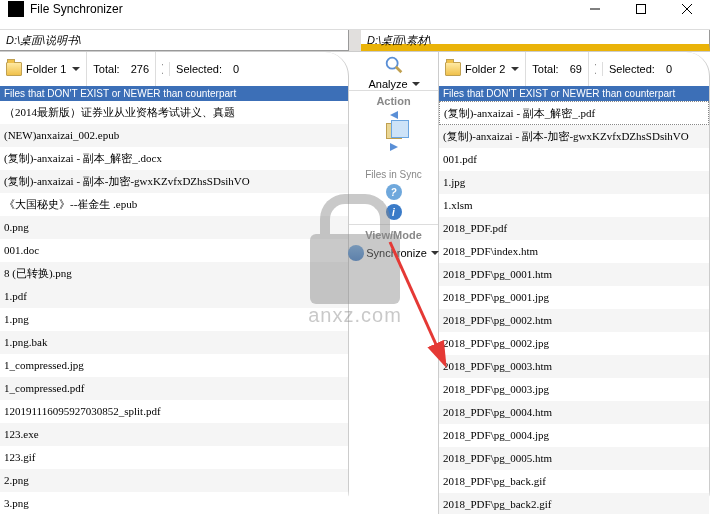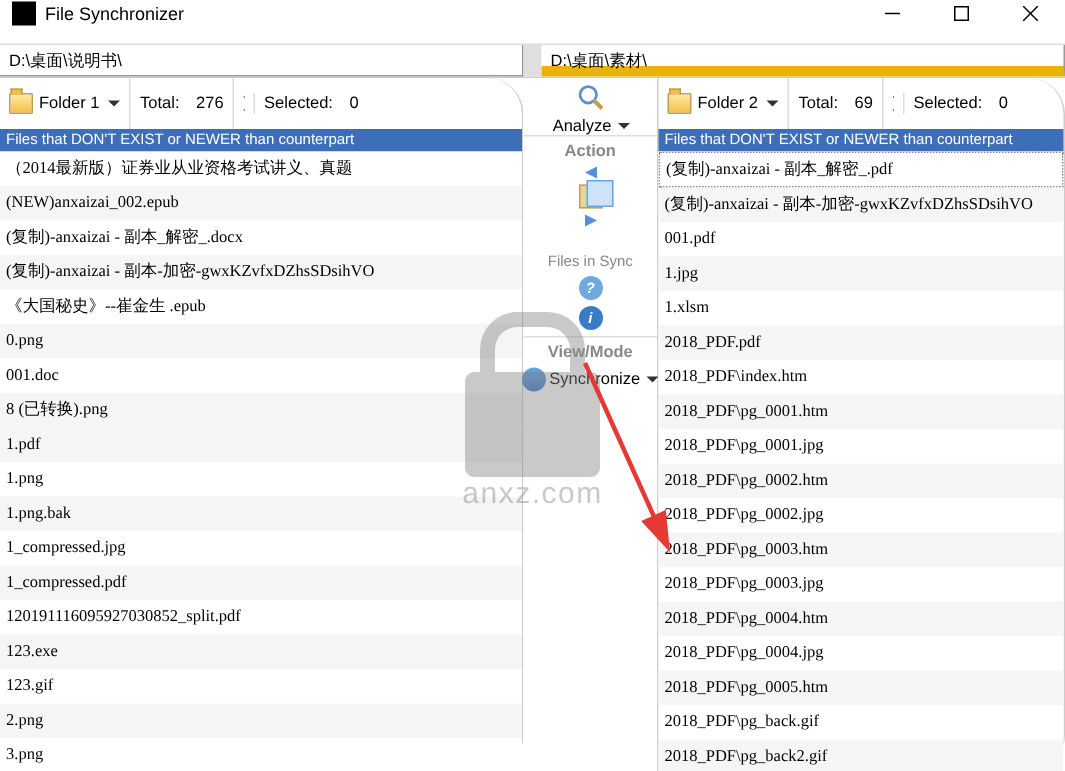--- a/index.html
+++ b/index.html
@@ -6,21 +6,21 @@
   body { width: 710px; height: 514px; background: #fff; overflow: hidden; }
 
   .titlebar { height: 30px; display: flex; align-items: center; justify-content: space-between; padding: 0 0 12px 8px; border-bottom: 1px solid #ddd; }
   .title-left { display: flex; align-items: center; gap: 6px; }
   .title-icon { width: 16px; height: 16px; background: #000; }
   .title-text { font-size: 12px; }
   .winbtns { display: flex; }
   .winbtn { width: 46px; height: 30px; display: flex; align-items: center; justify-content: center; cursor: pointer; }
 
   .pathbar { height: 22px; display: flex; border-bottom: 1px solid #ccc; }
-  .pathcell { font-size: 11px; padding: 3px 6px; border-right: 1px solid #999; background: #fff; white-space: nowrap; }
+  .pathcell { font-size: 11px; padding: 3px 6px; border-right: 1px solid #999; background: #fff; white-space: nowrap; font-style: italic; }
   .pathcell.left { width: 349px; border-bottom:1px solid #999; }
   .pathcell.mid { width: 2px; background: #E1DFDD; border:none; }
   .pathcell.right { flex:1; border-bottom:7px solid #eab308; }
 
   .topbar { height: 34px; display: flex; align-items: center; font-size: 11px; }
   .seg { padding: 0 6px; border-right: 1px solid #ddd; height:100%; display:flex; align-items:center; gap:4px; }
   .folder-icon { width:16px; height:14px; background: linear-gradient(#FFE9A2,#F0C14B); border:1px solid #C0A050; border-radius:1px; position:relative; }
   .folder-icon::before { content:""; position:absolute; top:-4px; left:0; width:6px; height:3px; background:#F0C14B; border:1px solid #C0A050; border-bottom:none; }
   .xbtn { width:14px; height:14px; display:inline-flex; align-items:center; justify-content:center; }
   .dropdown-ic { border-left:4px solid transparent; border-right:4px solid transparent; border-top:4px solid #333; margin-left:2px; }
@@ -44,21 +44,21 @@
   .mid-heading { font-size:11px; color:#888; font-weight:bold; }
   .sync-icon { width:16px; height:16px; background:linear-gradient(#6BA5E0,#3A7BC8); border-radius:50%; }
   .arrow-left { border-top:4px solid transparent; border-bottom:4px solid transparent; border-right:8px solid #5A8FD6; }
   .arrow-right { border-top:4px solid transparent; border-bottom:4px solid transparent; border-left:8px solid #5A8FD6; }
   .copy-icon { width:16px; height:16px; background:#EAD694; border:1px solid #C0A050; position:relative; }
   .copy-icon::after { content:""; position:absolute; width:16px; height:16px; background:#CDE3F8; border:1px solid #6BA5E0; top:-4px; left:4px; }
   .question-icon { width:16px; height:16px; border-radius:50%; background:#6FA8DC; color:#fff; display:flex; align-items:center; justify-content:center; font-size:10px; font-weight:bold; font-style:italic; }
   .info-icon { width:16px; height:16px; border-radius:50%; background:#3A7BC8; color:#fff; display:flex; align-items:center; justify-content:center; font-size:10px; font-weight:bold; font-style:italic; }
   .files-sync-lbl { font-size:10px; color:#888; }
 
-  .watermark { position:absolute; top:224px; left:230px; width:250px; height:140px; pointer-events:none; opacity:0.45; display:flex; flex-direction:column; align-items:center; justify-content:center; }
+  .watermark { position:absolute; top:210px; left:230px; width:250px; height:140px; pointer-events:none; opacity:0.45; display:flex; flex-direction:column; align-items:center; justify-content:center; }
   .watermark .lock { width:90px; height:70px; background:#888; border-radius:6px; position:relative; }
   .watermark .lock::before { content:""; position:absolute; width:50px; height:50px; border:10px solid #888; border-bottom:none; border-radius:25px 25px 0 0; top:-40px; left:10px; }
   .watermark .txt { font-size:20px; color:#888; letter-spacing:1px; font-weight:500; }
 
   .red-arrow { position:absolute; top:240px; left:388px; pointer-events:none; }
 
 </style>
 </head>
 <body>
 

